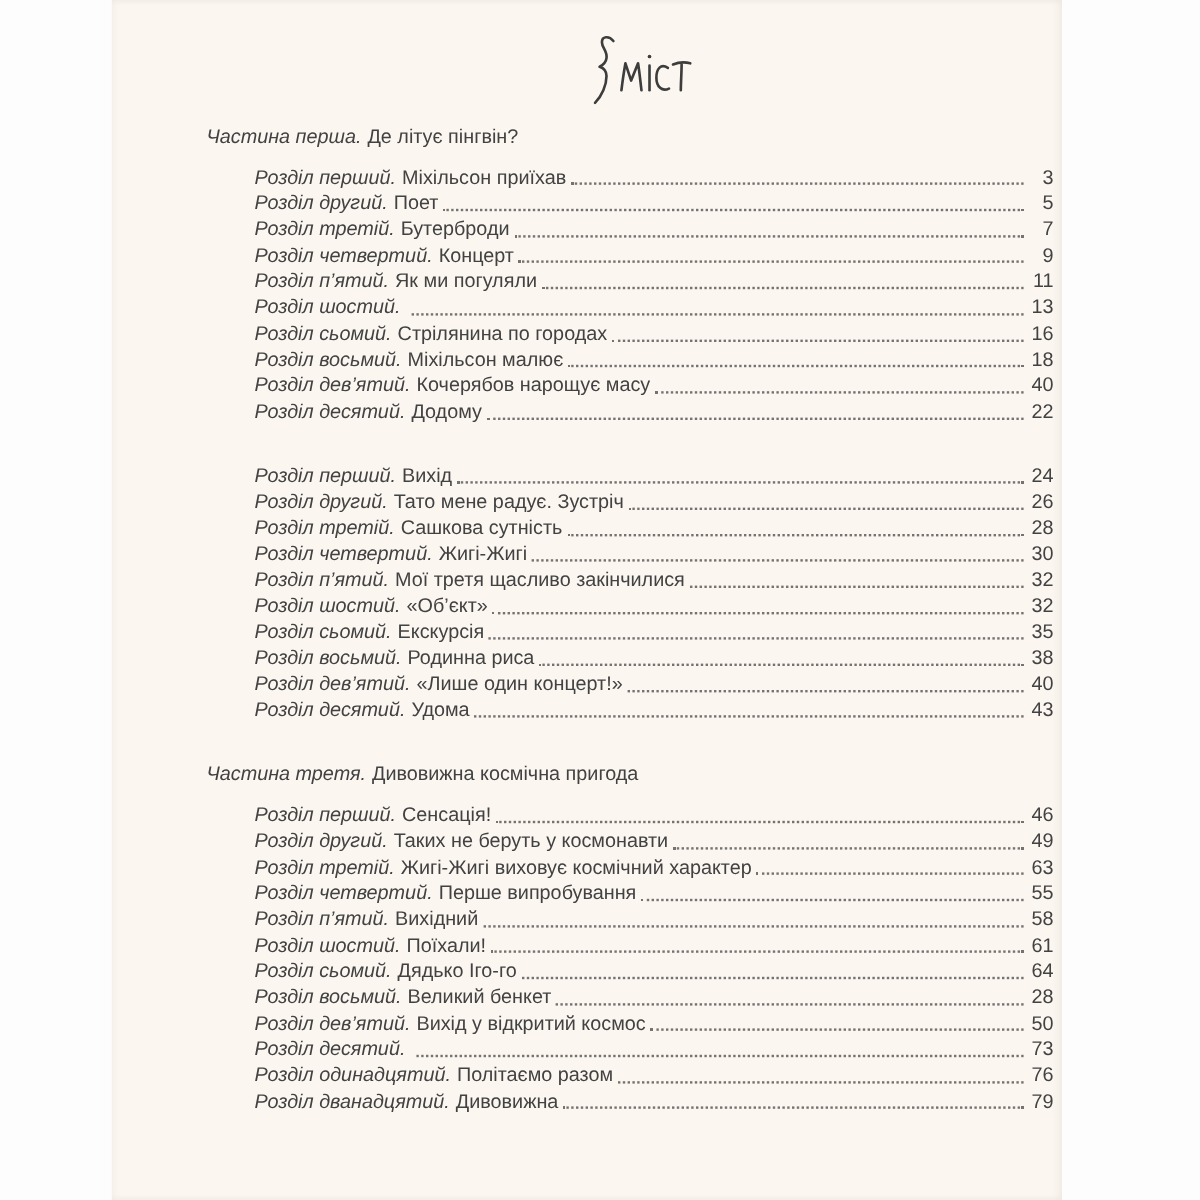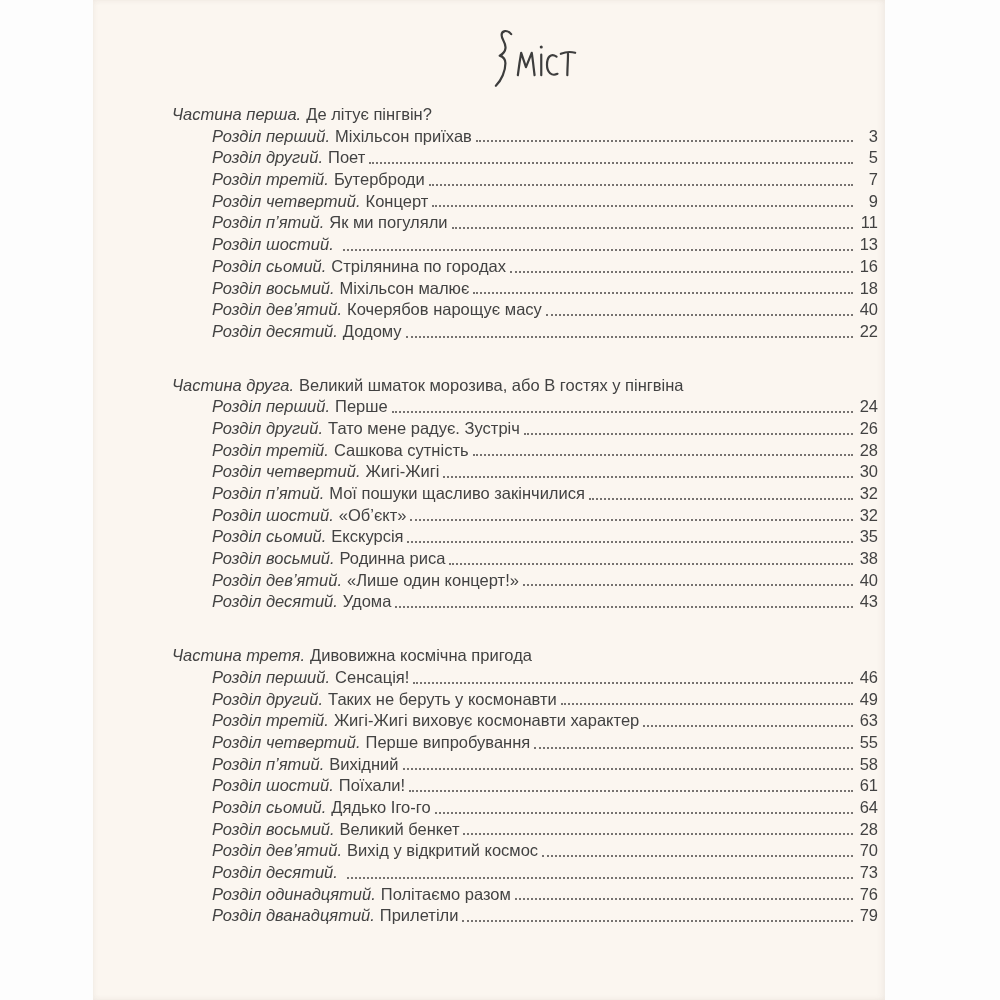--- a/index.html
+++ b/index.html
@@ -48,21 +48,21 @@
     white-space: nowrap;
   }
   .part { margin: 0; }
   .part + .part { margin-top: 32px; }
   .heading {
     line-height: 21.7px;
     white-space: nowrap;
   }
   .it { font-style: italic; }
   .heading .it { margin-right: 5px; }
-  .chapters { margin-top: 0; padding-left: 40px; }
+  .chapters { margin-top: 12px; padding-left: 40px; }
   .row {
     display: flex;
     height: 21.7px;
     line-height: 21.7px;
     white-space: nowrap;
   }
   .row .it { margin-right: 5px; flex: 0 0 auto; }
   .row .ttl { flex: 0 0 auto; text-align: center; }
   .dots {
     flex: 1 1 auto;
@@ -164,25 +164,24 @@
               </div>
               <div class="row">
                 <span class="it">Розділ десятий.</span>
                 <span class="ttl">Додому</span>
                 <span class="dots"></span>
                 <span class="num">22</span>
               </div>
             </div>
           </section>
           <section class="part">
-            <div class="heading"><span class="it">Частина друга.</span><span class="rest">Великий шматок морозива, або В гостях у пінгвіна</span></div>
             <div class="chapters">
               <div class="row">
                 <span class="it">Розділ перший.</span>
-                <span class="ttl">Перше</span>
+                <span class="ttl">Вихід</span>
                 <span class="dots"></span>
                 <span class="num">24</span>
               </div>
               <div class="row">
                 <span class="it">Розділ другий.</span>
                 <span class="ttl">Тато мене радує. Зустріч</span>
                 <span class="dots"></span>
                 <span class="num">26</span>
               </div>
               <div class="row">
@@ -192,21 +191,21 @@
                 <span class="num">28</span>
               </div>
               <div class="row">
                 <span class="it">Розділ четвертий.</span>
                 <span class="ttl">Жигі-Жигі</span>
                 <span class="dots"></span>
                 <span class="num">30</span>
               </div>
               <div class="row">
                 <span class="it">Розділ п’ятий.</span>
-                <span class="ttl">Мої пошуки щасливо закінчилися</span>
+                <span class="ttl">Мої третя щасливо закінчилися</span>
                 <span class="dots"></span>
                 <span class="num">32</span>
               </div>
               <div class="row">
                 <span class="it">Розділ шостий.</span>
                 <span class="ttl">«Об’єкт»</span>
                 <span class="dots"></span>
                 <span class="num">32</span>
               </div>
               <div class="row">
@@ -245,21 +244,21 @@
                 <span class="num">46</span>
               </div>
               <div class="row">
                 <span class="it">Розділ другий.</span>
                 <span class="ttl">Таких не беруть у космонавти</span>
                 <span class="dots"></span>
                 <span class="num">49</span>
               </div>
               <div class="row">
                 <span class="it">Розділ третій.</span>
-                <span class="ttl">Жигі-Жигі виховує космонавти характер</span>
+                <span class="ttl">Жигі-Жигі виховує космічний характер</span>
                 <span class="dots"></span>
                 <span class="num">63</span>
               </div>
               <div class="row">
                 <span class="it">Розділ четвертий.</span>
                 <span class="ttl">Перше випробування</span>
                 <span class="dots"></span>
                 <span class="num">55</span>
               </div>
               <div class="row">
@@ -283,36 +282,36 @@
               <div class="row">
                 <span class="it">Розділ восьмий.</span>
                 <span class="ttl">Великий бенкет</span>
                 <span class="dots"></span>
                 <span class="num">28</span>
               </div>
               <div class="row">
                 <span class="it">Розділ дев’ятий.</span>
                 <span class="ttl">Вихід у відкритий космос</span>
                 <span class="dots"></span>
-                <span class="num">70</span>
+                <span class="num">50</span>
               </div>
               <div class="row">
                 <span class="it">Розділ десятий.</span>
                 <span class="dots"></span>
                 <span class="num">73</span>
               </div>
               <div class="row">
                 <span class="it">Розділ одинадцятий.</span>
                 <span class="ttl">Політаємо разом</span>
                 <span class="dots"></span>
                 <span class="num">76</span>
               </div>
               <div class="row">
                 <span class="it">Розділ дванадцятий.</span>
-                <span class="ttl">Прилетіли</span>
+                <span class="ttl">Дивовижна</span>
                 <span class="dots"></span>
                 <span class="num">79</span>
               </div>
             </div>
           </section>
         </div>
 
     </div>
   </div>
 </div>

